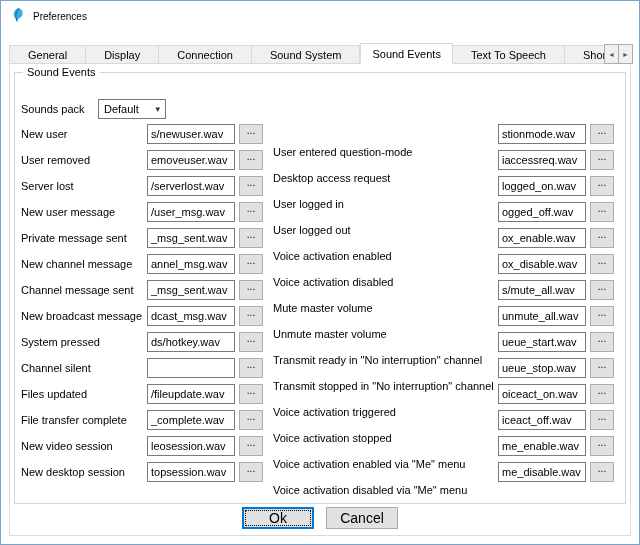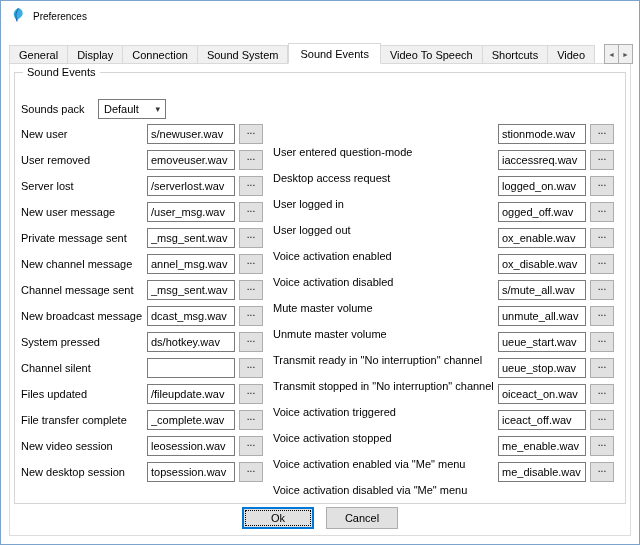--- a/index.html
+++ b/index.html
@@ -5,21 +5,21 @@
   * { margin:0; padding:0; box-sizing:border-box; }
   html,body { width:640px; height:545px; overflow:hidden; }
   body { font-family:"Liberation Sans", sans-serif; font-size:11px; color:#000; background:#fff; }
 
   .window { position:relative; width:640px; height:545px; background:#fff; border:1px solid #7ba3cc; overflow:hidden; }
 
   .titlebar { position:absolute; top:0; left:0; right:0; height:30px; display:flex; align-items:center; gap:7px; padding-left:9px; background:#fff; }
   .titlebar .title { font-size:10px; }
 
   .tabstrip { position:absolute; left:8px; top:42px; width:596px; height:21px; display:flex; align-items:flex-end; overflow:hidden; z-index:2; }
-  .tab { flex:0 0 auto; height:19px; line-height:18px; padding:0 9px; background:#f0f0f0; border:1px solid #d9d9d9; border-left:none; white-space:nowrap; cursor:default; }
+  .tab { flex:0 0 auto; height:19px; line-height:18px; padding:0 18px; background:#f0f0f0; border:1px solid #d9d9d9; border-left:none; white-space:nowrap; cursor:default; }
   .tab:first-child { border-left:1px solid #d9d9d9; }
   .tab.active { height:21px; line-height:20px; padding:0 11px; background:#fff; border-left:1px solid #d9d9d9; border-bottom:1px solid #fff; position:relative; z-index:3; }
 
   .tab-scroll { position:absolute; right:6px; top:43px; height:20px; display:flex; z-index:4; }
   .scrollbtn { width:15px; height:20px; background:#f0f0f0; border:1px solid #adadad; font-size:7px; line-height:7px; color:#555; padding:0; margin-left:-1px; font-family:"Liberation Sans",sans-serif; }
 
   .page { position:absolute; left:8px; top:62px; right:8px; bottom:8px; background:#fff; border:1px solid #dcdcdc; z-index:1; }
 
   .groupbox { position:absolute; left:4px; right:4px; top:8px; height:432px; border:1px solid #d5d5d5; }
   .legend { position:absolute; top:-7px; left:8px; background:#fff; padding:0 4px; }
@@ -30,21 +30,21 @@
   .combo-arrow { font-size:9px; color:#333; }
 
   .rows { position:absolute; top:48px; left:6px; right:6px; }
   .row { height:26px; display:flex; align-items:center; }
   .l-lbl { flex:0 0 126px; white-space:nowrap; overflow:hidden; }
   .r-lbl { flex:0 0 225px; margin-left:10px; white-space:nowrap;margin-top:36px; }
   .field { width:88px; height:20px; border:1px solid #7a7a7a; background:#fff; font-family:"Liberation Sans",sans-serif; font-size:11px; padding:1px 3px; }
   .browse { width:24px; height:20px; margin-left:4px; background:#e1e1e1; border:1px solid #adadad; font-family:"Liberation Sans",sans-serif; font-size:10px; line-height:8px; padding:0 0 6px 0; }
 
   .btnrow { position:absolute; left:0; right:0; bottom:6px; display:flex; justify-content:center; gap:12px; }
-  .btn { width:72px; height:22px; background:#e1e1e1; border:1px solid #adadad; font-family:"Liberation Sans",sans-serif; font-size:11px; }
+  .btn { width:72px; height:22px; background:#e1e1e1; border:1px solid #adadad; font-family:"Liberation Sans",sans-serif; font-size:14px; }
   .btn.default { border:1px solid #0078d7; box-shadow:inset 0 0 0 1px #0078d7; outline:1px dotted #000; outline-offset:-4px; }
 </style>
 </head>
 <body>
 
 <div class="window">
 
   <div class="titlebar">
     <span class="app-icon">
       <svg width="16" height="16" viewBox="0 0 16 16" aria-hidden="true">
@@ -54,21 +54,21 @@
     </span>
     <span class="title">Preferences</span>
   </div>
 
   <div class="tabstrip">
     <div class="tab">General</div>
     <div class="tab">Display</div>
     <div class="tab">Connection</div>
     <div class="tab">Sound System</div>
     <div class="tab active">Sound Events</div>
-    <div class="tab">Video To Speech</div>
+    <div class="tab">Text To Speech</div>
     <div class="tab">Shortcuts</div>
     <div class="tab">Video</div>
   </div>
 
   <div class="tab-scroll">
     <button class="scrollbtn"><span>◄</span></button>
     <button class="scrollbtn"><span>►</span></button>
   </div>
 
   <div class="page">

